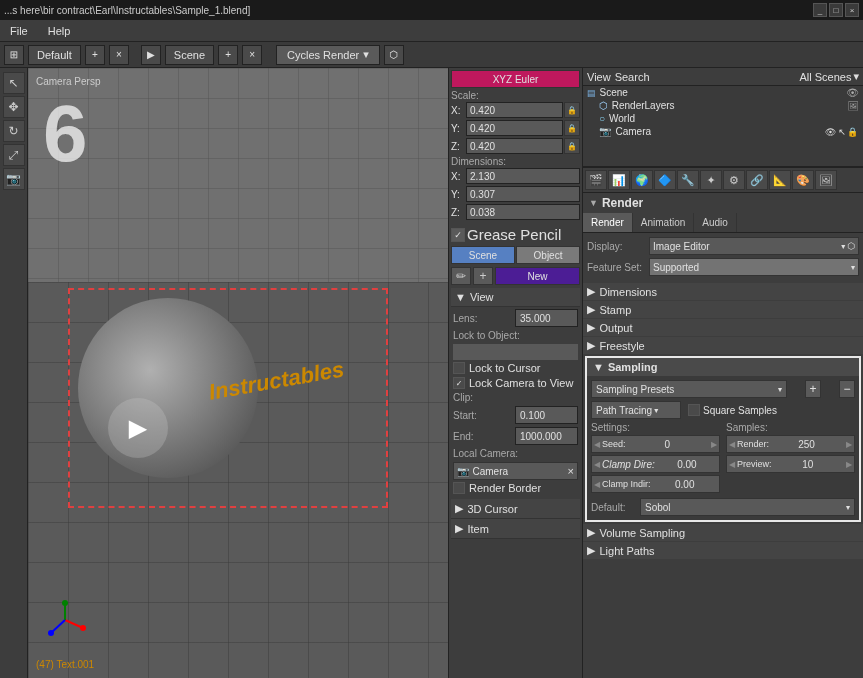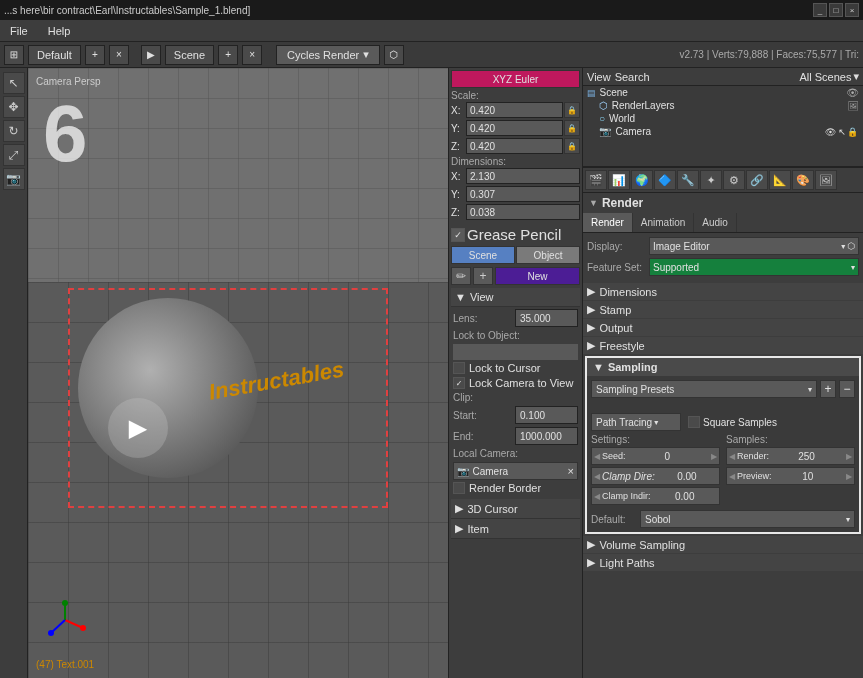--- a/index.html
+++ b/index.html
@@ -278,22 +278,22 @@
       gap: 4px;
       font-weight: bold;
       font-size: 11px;
     }
     .sampling-content {
       padding: 4px;
     }
     .sampling-row {
       display: flex;
       align-items: center;
-      gap: 3px;
-      margin-bottom: 15px;
+      gap: 18px;
+      margin-bottom: 3px;
     }
     .sampling-btn {
       width: 16px; height: 18px;
       background: #5a5a5a;
       border: 1px solid #333;
       color: #e0e0e0;
       display: flex; align-items: center; justify-content: center;
       cursor: pointer;
       font-size: 12px;
     }
@@ -571,21 +571,20 @@
   <div class="header-icon-btn">▶</div>
   <div class="header-btn">Scene</div>
   <div class="header-icon-btn">+</div>
   <div class="header-icon-btn">×</div>
   <div style="width:6px"></div>
   <div class="cycles-btn">
     <span>Cycles Render</span>
     <span>▾</span>
   </div>
   <div class="header-icon-btn">⬡</div>
-  <span class="version-info">v2.73 | Verts:79,888 | Faces:75,577 | Tri:</span>
 </div>
 
 <div class="main-layout">
 
   <div class="left-toolbar">
     <div class="tool-btn">↖</div>
     <div class="tool-btn">✥</div>
     <div class="tool-btn">↻</div>
     <div class="tool-btn">⤢</div>
     <div class="tool-btn">📷</div>
@@ -812,21 +811,21 @@
         <div class="row">
           <span class="label">Display:</span>
           <div style="flex:1;display:flex;align-items:center;background:#595959;border:1px solid #333;height:18px;padding:0 3px;gap:2px;cursor:pointer;">
             <span style="font-size:10px;">Image Editor</span>
             <span style="margin-left:auto;font-size:8px;">▾</span>
             <span style="font-size:9px;">⬡</span>
           </div>
         </div>
         <div class="row">
           <span class="label">Feature Set:</span>
-          <div style="flex:1;display:flex;align-items:center;background:#15803d;border:1px solid #333;height:18px;padding:0 3px;gap:16px;cursor:pointer;">
+          <div style="flex:1;display:flex;align-items:center;background:#737373;border:1px solid #333;height:18px;padding:0 3px;gap:16px;cursor:pointer;">
             <span style="font-size:10px;">Supported</span>
             <span style="margin-left:auto;font-size:8px;">▾</span>
           </div>
         </div>
       </div>
 
       <div class="sub-panel-item">
         <span>▶</span>
         <span>Dimensions</span>
       </div>

